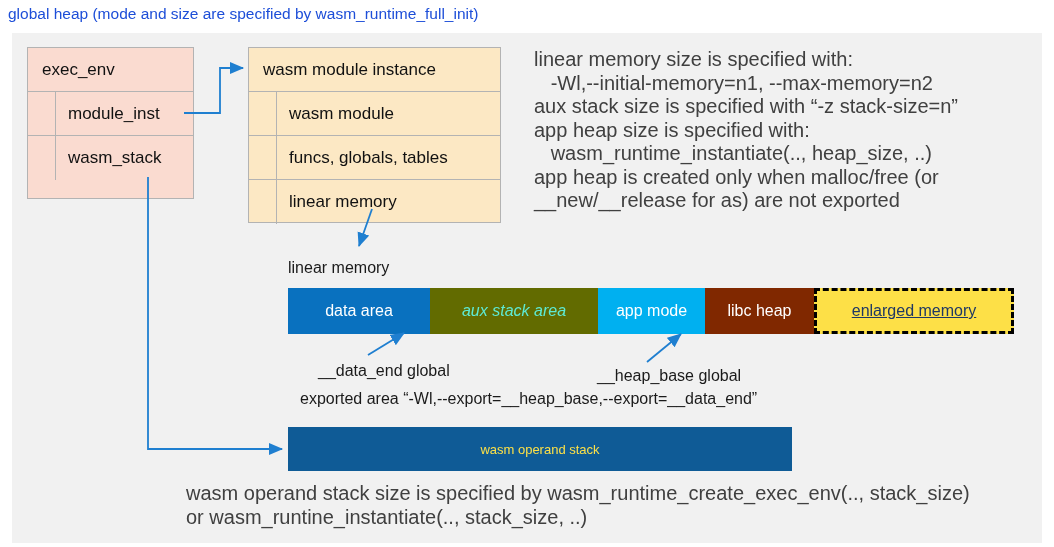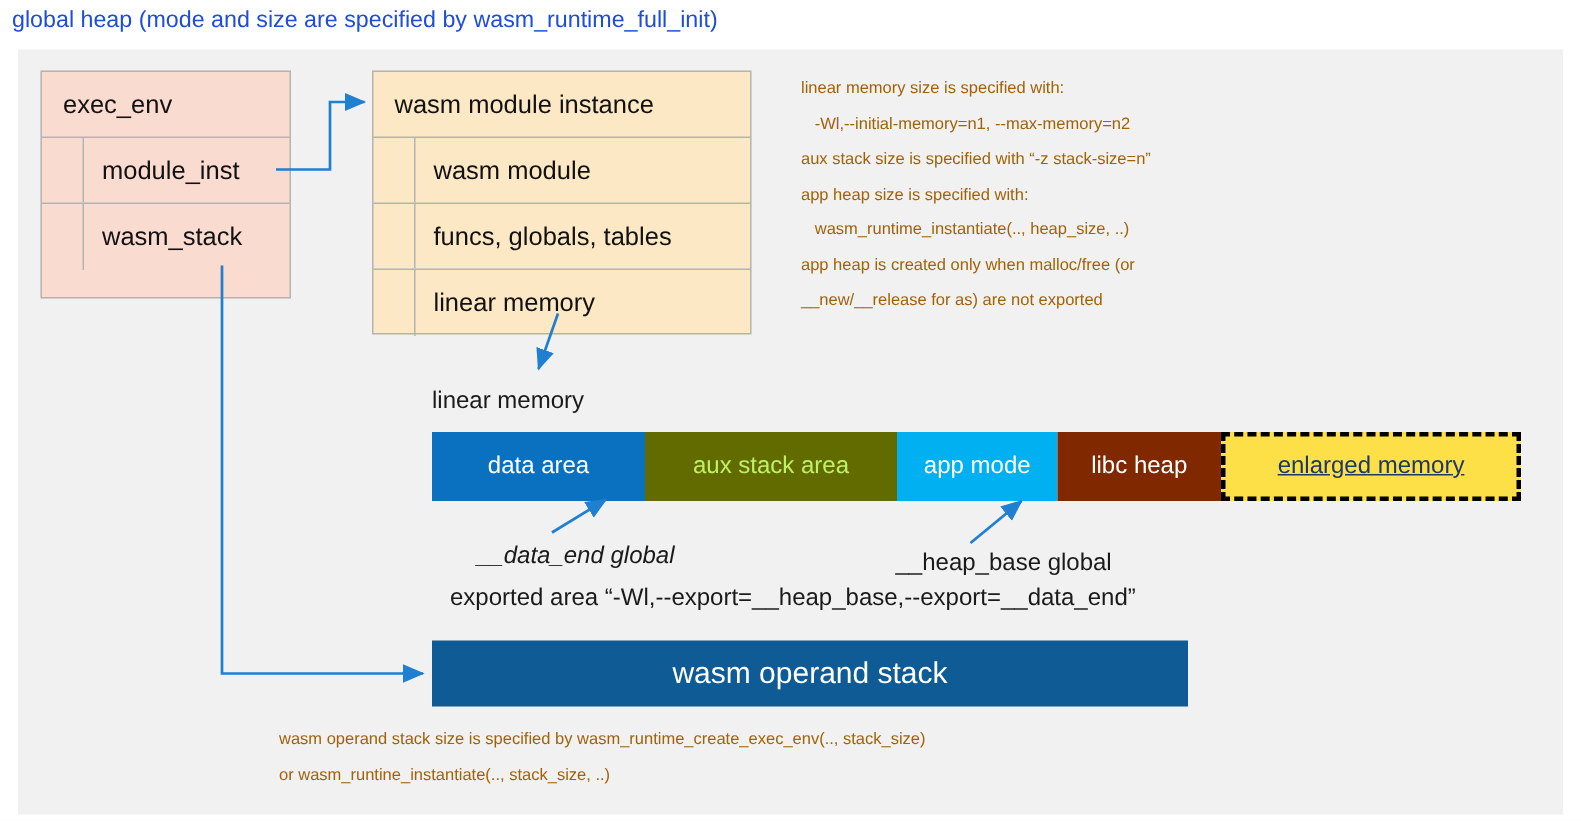--- a/index.html
+++ b/index.html
@@ -75,23 +75,23 @@
   }
   #module-inst-box {
     left: 248px; top: 47px;
     width: 253px; height: 176px;
     background: #fce8c4;
   }
 
   
   .note {
     position: absolute;
-    font-size: 11px;
+    font-size: 20px;
     line-height: 23.5px;
-    color: #a16207;
+    color: #404040;
     white-space: pre;
   }
   #linear-note { left: 534px; top: 48px; }
 
   
   .barlabel {
     position: absolute;
     font-size: 16px;
     color: #1a1a1a;
     white-space: nowrap;
@@ -121,37 +121,37 @@
   }
 
   
   .anno {
     position: absolute;
     font-size: 16px;
     line-height: 22px;
     color: #1a1a1a;
     white-space: nowrap;
   }
-  #data-end-label  { left: 318px; top: 360px; font-style: italic; }
+  #data-end-label  { left: 318px; top: 360px; }
   #heap-base-label { left: 597px; top: 365px; }
   #exported-label  { left: 300px; top: 388px; }
 
   
   #operand-stack-box {
     position: absolute;
     left: 288px; top: 427px;
     width: 504px; height: 44px;
     background: #0f5b96;
     display: flex;
     align-items: center;
     justify-content: center;
   }
   #operand-stack-box .txt {
-    font-size: 20px;
-    color: #ffffff;
+    font-size: 13px;
+    color: #fde047;
     white-space: nowrap;
   }
 
   #operand-note {
     left: 186px; top: 482px;
   }
 
   
   #connectors {
     position: absolute;
@@ -207,21 +207,21 @@
 app heap size is specified with:
    wasm_runtime_instantiate(.., heap_size, ..)
 app heap is created only when malloc/free (or
 __new/__release for as) are not exported</div>
 
   <div class="barlabel" id="linear-memory-label">linear memory</div>
   <div id="memory-bar">
       <div class="seg" style="width: 142px; background: rgb(9, 113, 191); color: rgb(255, 255, 255);">
         <span>data area</span>
       </div>
-      <div class="seg" style="width: 168px; background: rgb(98, 107, 0); color: #bef264;">
+      <div class="seg" style="width: 168px; background: rgb(98, 107, 0); color: #5eead4; font-style: italic;">
         <span>aux stack area</span>
       </div>
       <div class="seg" style="width: 107px; background: rgb(0, 176, 240); color: rgb(255, 255, 255);">
         <span>app mode</span>
       </div>
       <div class="seg" style="width: 109px; background: rgb(128, 40, 0); color: rgb(255, 255, 255);">
         <span>libc heap</span>
       </div>
       <div class="seg dashed" style="width: 200px; color: rgb(31, 56, 100);">
         <span>enlarged memory</span>

